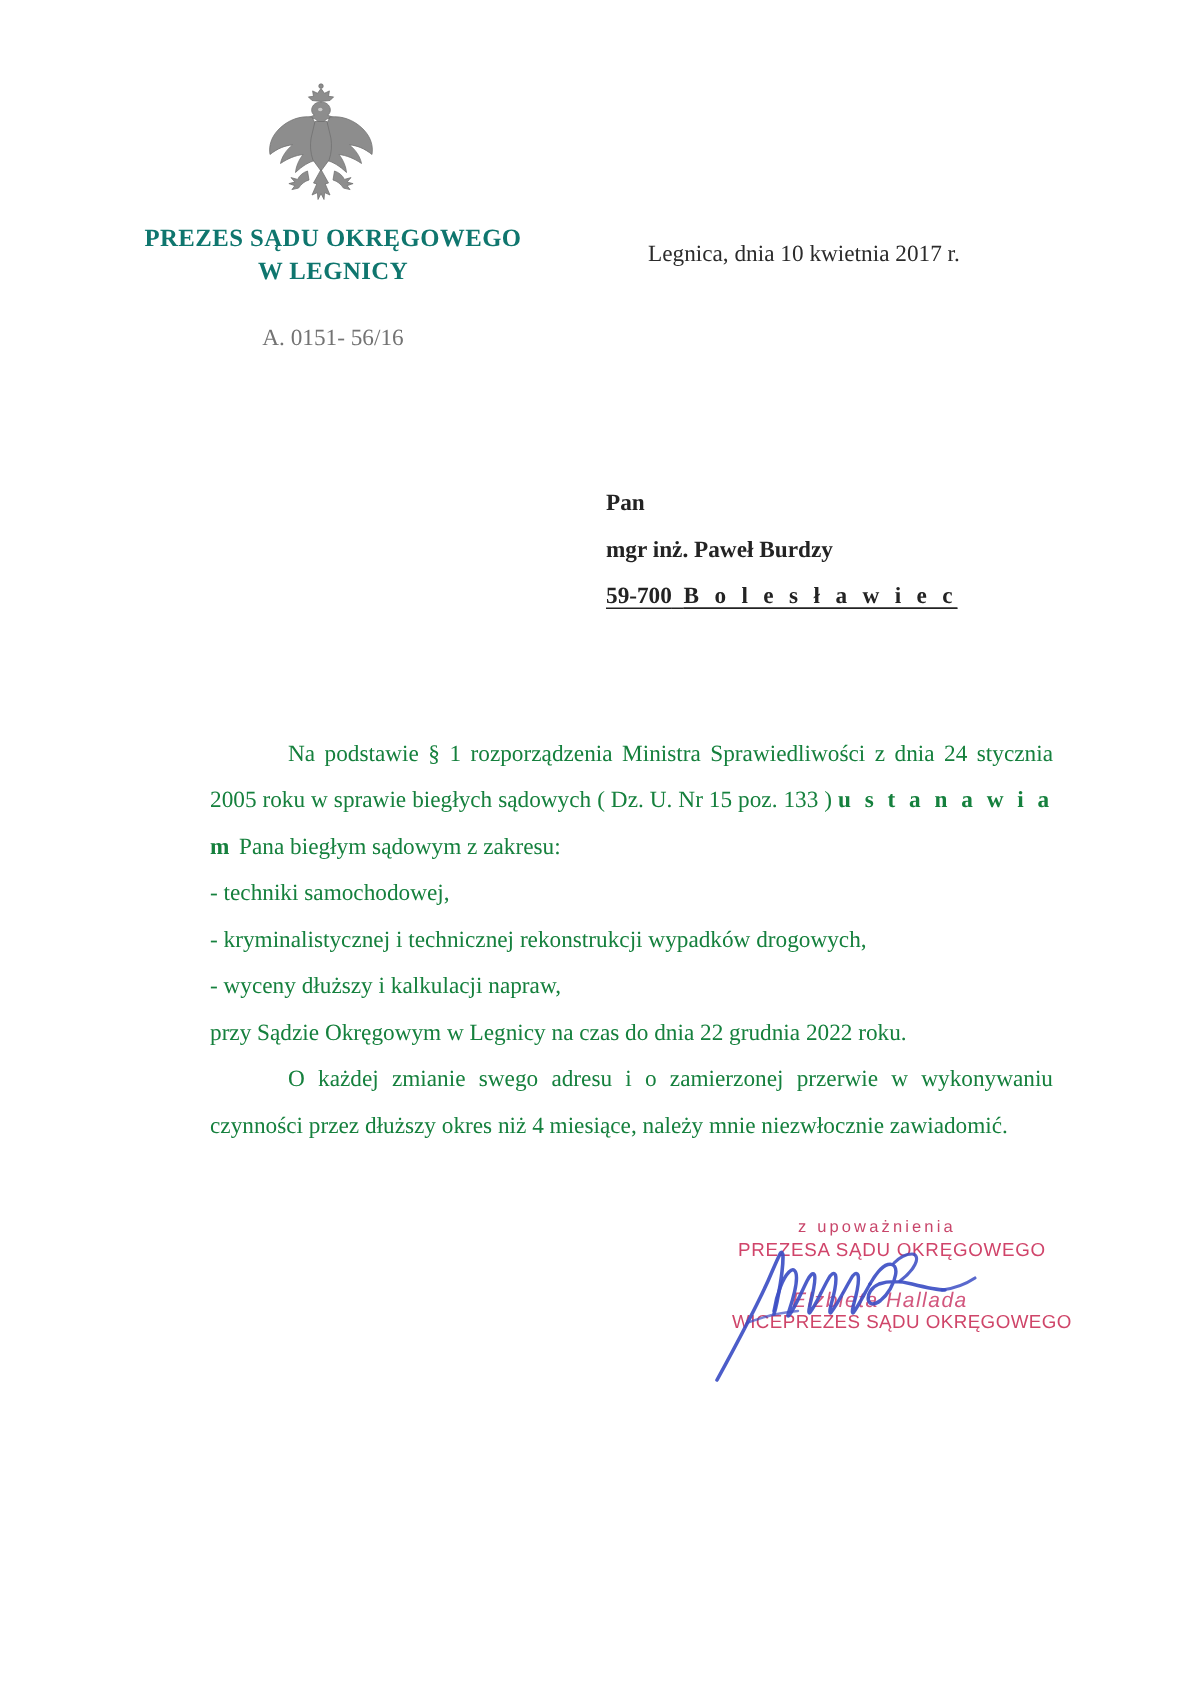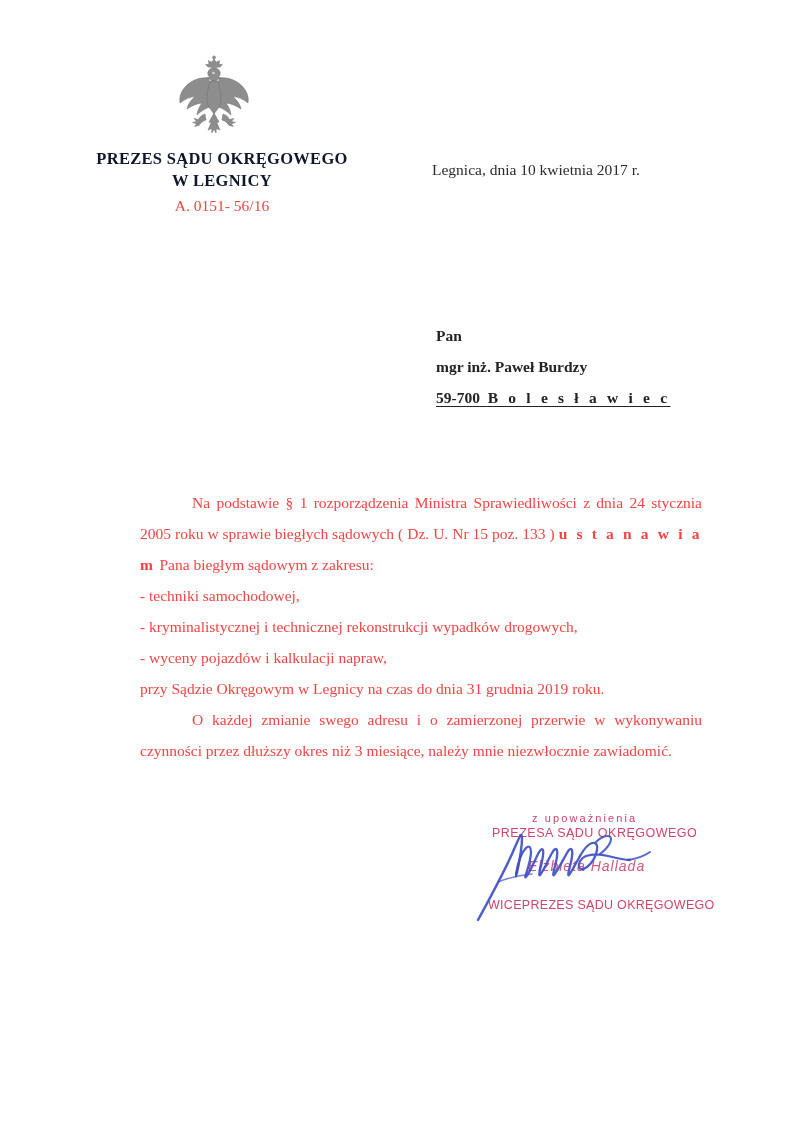--- a/index.html
+++ b/index.html
@@ -34,43 +34,43 @@
     top: 148px;
     width: 300px;
     text-align: center;
   }
   .letterhead .line1,
   .letterhead .line2 {
     font-weight: bold;
     font-size: 16.5px;
     letter-spacing: 0.3px;
     line-height: 22px;
-    color: #0f172a;
+    color: #0f766e;
   }
   .letterhead .refno {
-    margin-top: 4px;
+    margin-top: 24px;
     font-size: 15.5px;
     line-height: 20px;
-    color: #ef4444;
+    color: #737373;
   }
 
   
   .date-line {
     position: absolute;
     left: 432px;
     top: 161px;
     font-size: 15.5px;
     color: #2b2b2b;
     white-space: nowrap;
   }
 
   
   .addressee {
     position: absolute;
-    left: 436px;
+    left: 404px;
     top: 320px;
     width: 300px;
   }
   .addressee div {
     font-weight: bold;
     font-size: 15.5px;
     line-height: 31px;
     color: #232323;
     white-space: nowrap;
   }
@@ -83,21 +83,21 @@
     text-decoration: underline;
   }
 
   
   .body {
     position: absolute;
     left: 140px;
     top: 487px;
     width: 562px;
     font-size: 15.5px;
-    color: #ef4444;
+    color: #15803d;
   }
   .body p {
     margin: 0;
     line-height: 31px;
   }
   .para-justified {
     text-align: justify;
     text-justify: inter-word;
     text-indent: 52px;
   }
@@ -153,21 +153,20 @@
     font-style: italic;
     letter-spacing: 1px;
     color: #d2577e;
   }
   .stamp .st-vice {
     left: 18px;
     top: 68px;
     font-size: 12.5px;
     letter-spacing: 0.3px;
     color: #cf4569;
-    margin-top: 24px;
   }
   .signature {
     position: absolute;
     left: -2px;
     top: 14px;
     width: 232px;
     height: 108px;
     pointer-events: none;
   }
   .signature svg { display: block; width: 100%; height: 100%; }
@@ -217,25 +216,25 @@
     <div>mgr inż. Paweł Burdzy</div>
     <div class="city"><span>59-700</span>&nbsp;&nbsp;<span class="spaced">B o l e s ł a w i e c</span></div>
   </div>
 
   <div class="body">
 
     <p class="para-justified"><span>Na podstawie § 1 rozporządzenia Ministra Sprawiedliwości z dnia 24 stycznia 2005 roku w sprawie biegłych sądowych  ( Dz. U. Nr 15 poz. 133 ) </span><span class="bold-spaced">u s t a n a w i a m</span><span>  Pana biegłym sądowym z zakresu:</span></p>
 
     <p class="list-item">- techniki samochodowej,</p>
     <p class="list-item">- kryminalistycznej i technicznej rekonstrukcji wypadków drogowych,</p>
-    <p class="list-item">- wyceny pojazdów i kalkulacji napraw,</p>
-
-    <p class="closing-line">przy Sądzie Okręgowym w Legnicy na czas do dnia  31 grudnia 2019 roku.</p>
-
-    <p class="para-justified">O każdej zmianie swego adresu i o zamierzonej przerwie w wykonywaniu czynności przez dłuższy okres niż 3 miesiące, należy mnie niezwłocznie zawiadomić.</p>
+    <p class="list-item">- wyceny dłuższy i kalkulacji napraw,</p>
+
+    <p class="closing-line">przy Sądzie Okręgowym w Legnicy na czas do dnia  22 grudnia 2022 roku.</p>
+
+    <p class="para-justified">O każdej zmianie swego adresu i o zamierzonej przerwie w wykonywaniu czynności przez dłuższy okres niż 4 miesiące, należy mnie niezwłocznie zawiadomić.</p>
   </div>
 
   <div class="sig-area">
     <div class="stamp">
       <div class="st-line st-auth">z upoważnienia</div>
       <div class="st-line st-prezes">PREZESA SĄDU OKRĘGOWEGO</div>
       <div class="st-line st-name">Elżbieta Hallada</div>
       <div class="st-line st-vice">WICEPREZES SĄDU OKRĘGOWEGO</div>
     </div>
     <div class="signature">

